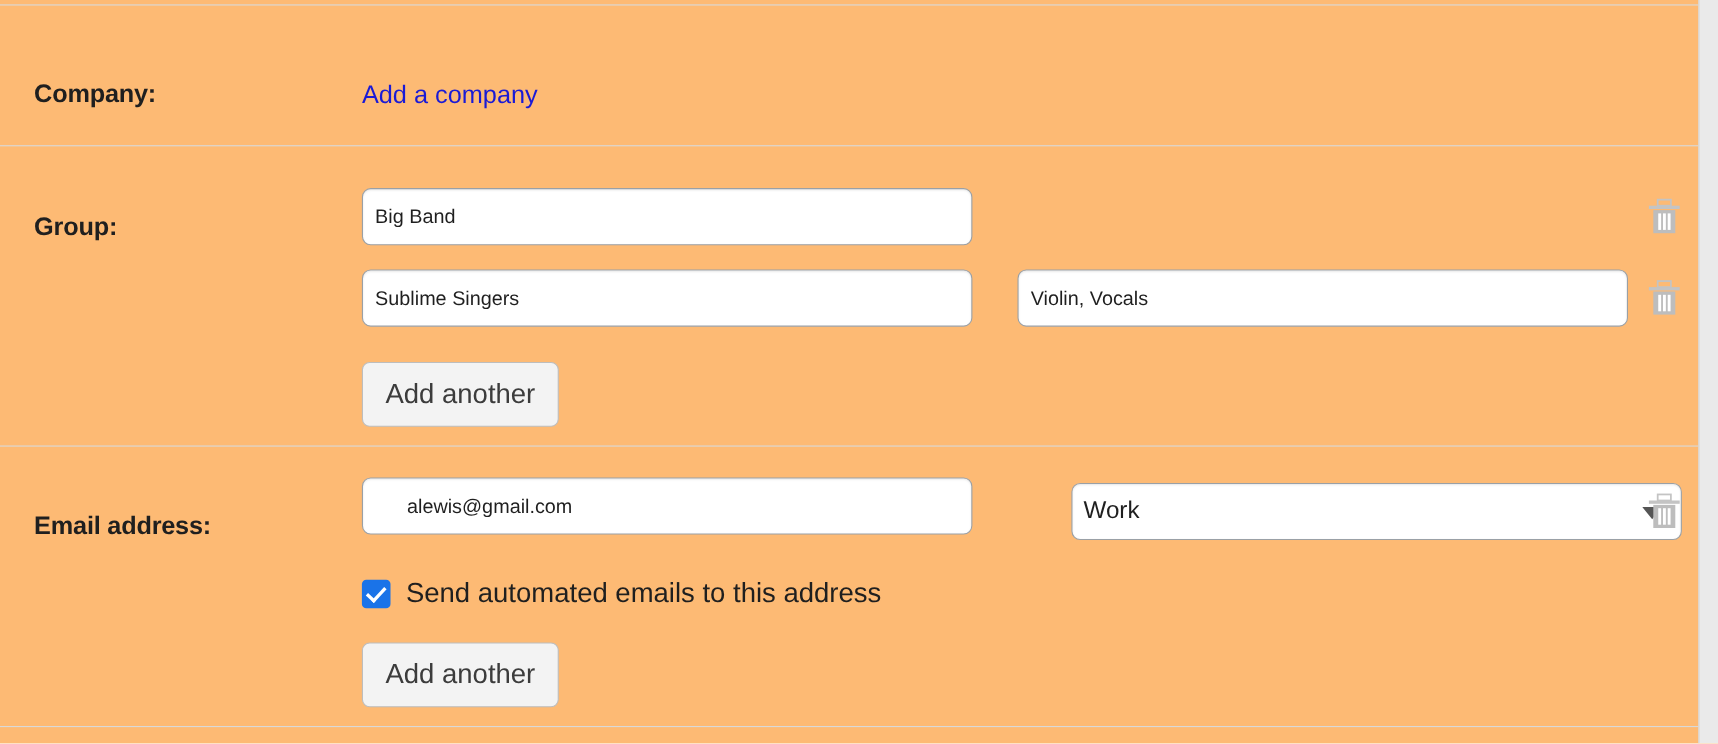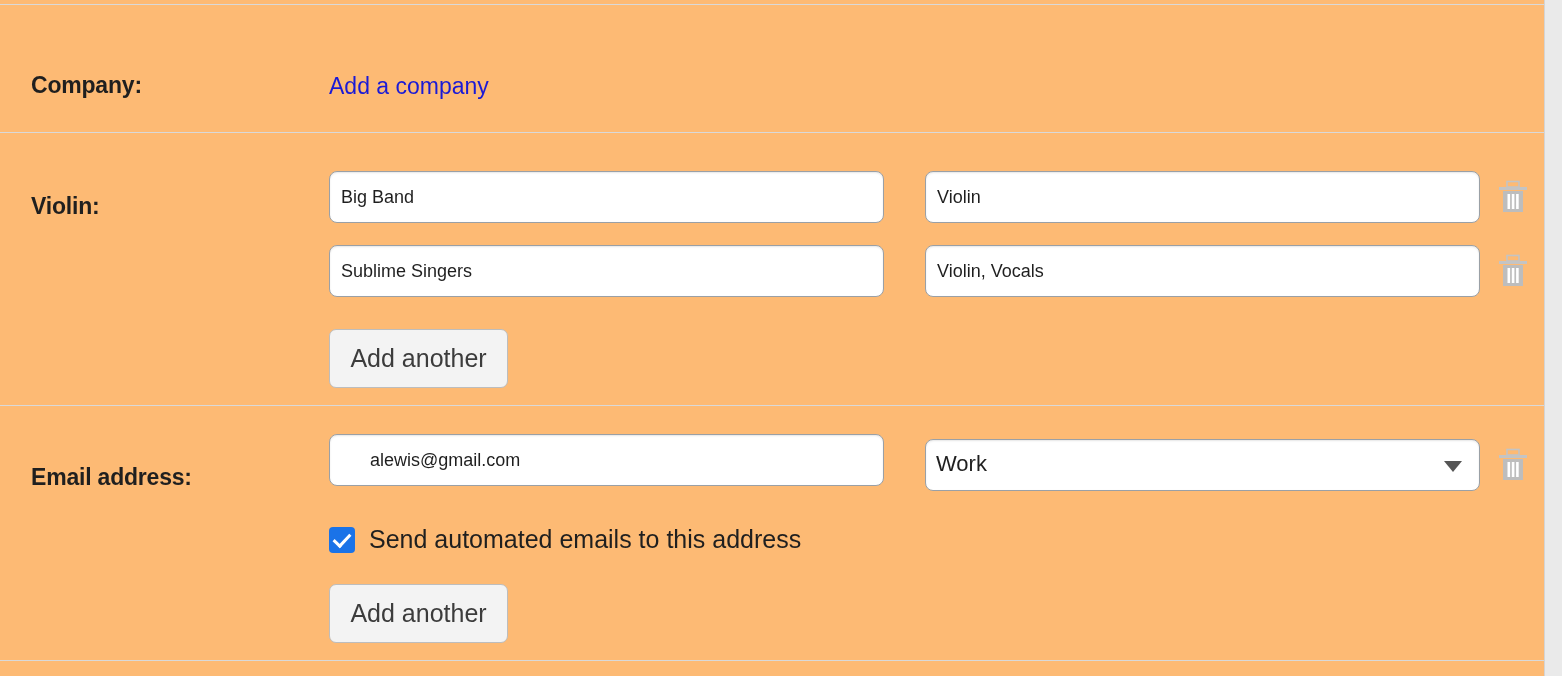--- a/index.html
+++ b/index.html
@@ -104,21 +104,21 @@
     font-size: 18px;
     color: #1f1f1f;
     padding: 0 11px;
     outline: none;
   }
   .field.left  { left: 329px; width: 555px; }
   .field.right { left: 925px; width: 555px; }
 
   .select-wrap {
     position: absolute;
-    left: 925px;
+    left: 974px;
     width: 555px;
     height: 52px;
     padding-left: 8px;
   }
   .select-box {
     position: absolute;
     inset: 0;
     border: 1px solid #9aa0a6;
     border-radius: 8px;
     background: #ffffff;
@@ -214,24 +214,23 @@
     <div class="divider d1"></div>
     <div class="divider d2"></div>
     <div class="divider bottom"></div>
 
     <div class="row row-company">
       <div class="row-label">Company:</div>
       <a class="add-link">Add a company</a>
     </div>
 
     <div class="row row-group">
-      <div class="row-label">Violin:</div>
+      <div class="row-label">Group:</div>
 
       <input class="field left" style="top: 38px;" value="Big Band">
-      <input class="field right" style="top: 38px;" value="Violin">
       <span class="trash" style="top:47px;">
         <svg width="30" height="34" viewBox="0 0 30 34" xmlns="http://www.w3.org/2000/svg">
           <rect x="9" y="1.5" width="12" height="5.5" fill="none" stroke="#c4c4c4" stroke-width="1.6"></rect>
           <rect x="1" y="7" width="28" height="3" fill="#c4c4c4"></rect>
           <rect x="5" y="11" width="20" height="21" fill="#bdbdbd"></rect>
           <rect x="9.5" y="14" width="2.6" height="15" fill="#ffffff"></rect>
           <rect x="13.8" y="14" width="2.6" height="15" fill="#ffffff"></rect>
           <rect x="18.1" y="14" width="2.6" height="15" fill="#ffffff"></rect>
         </svg>
       </span>

